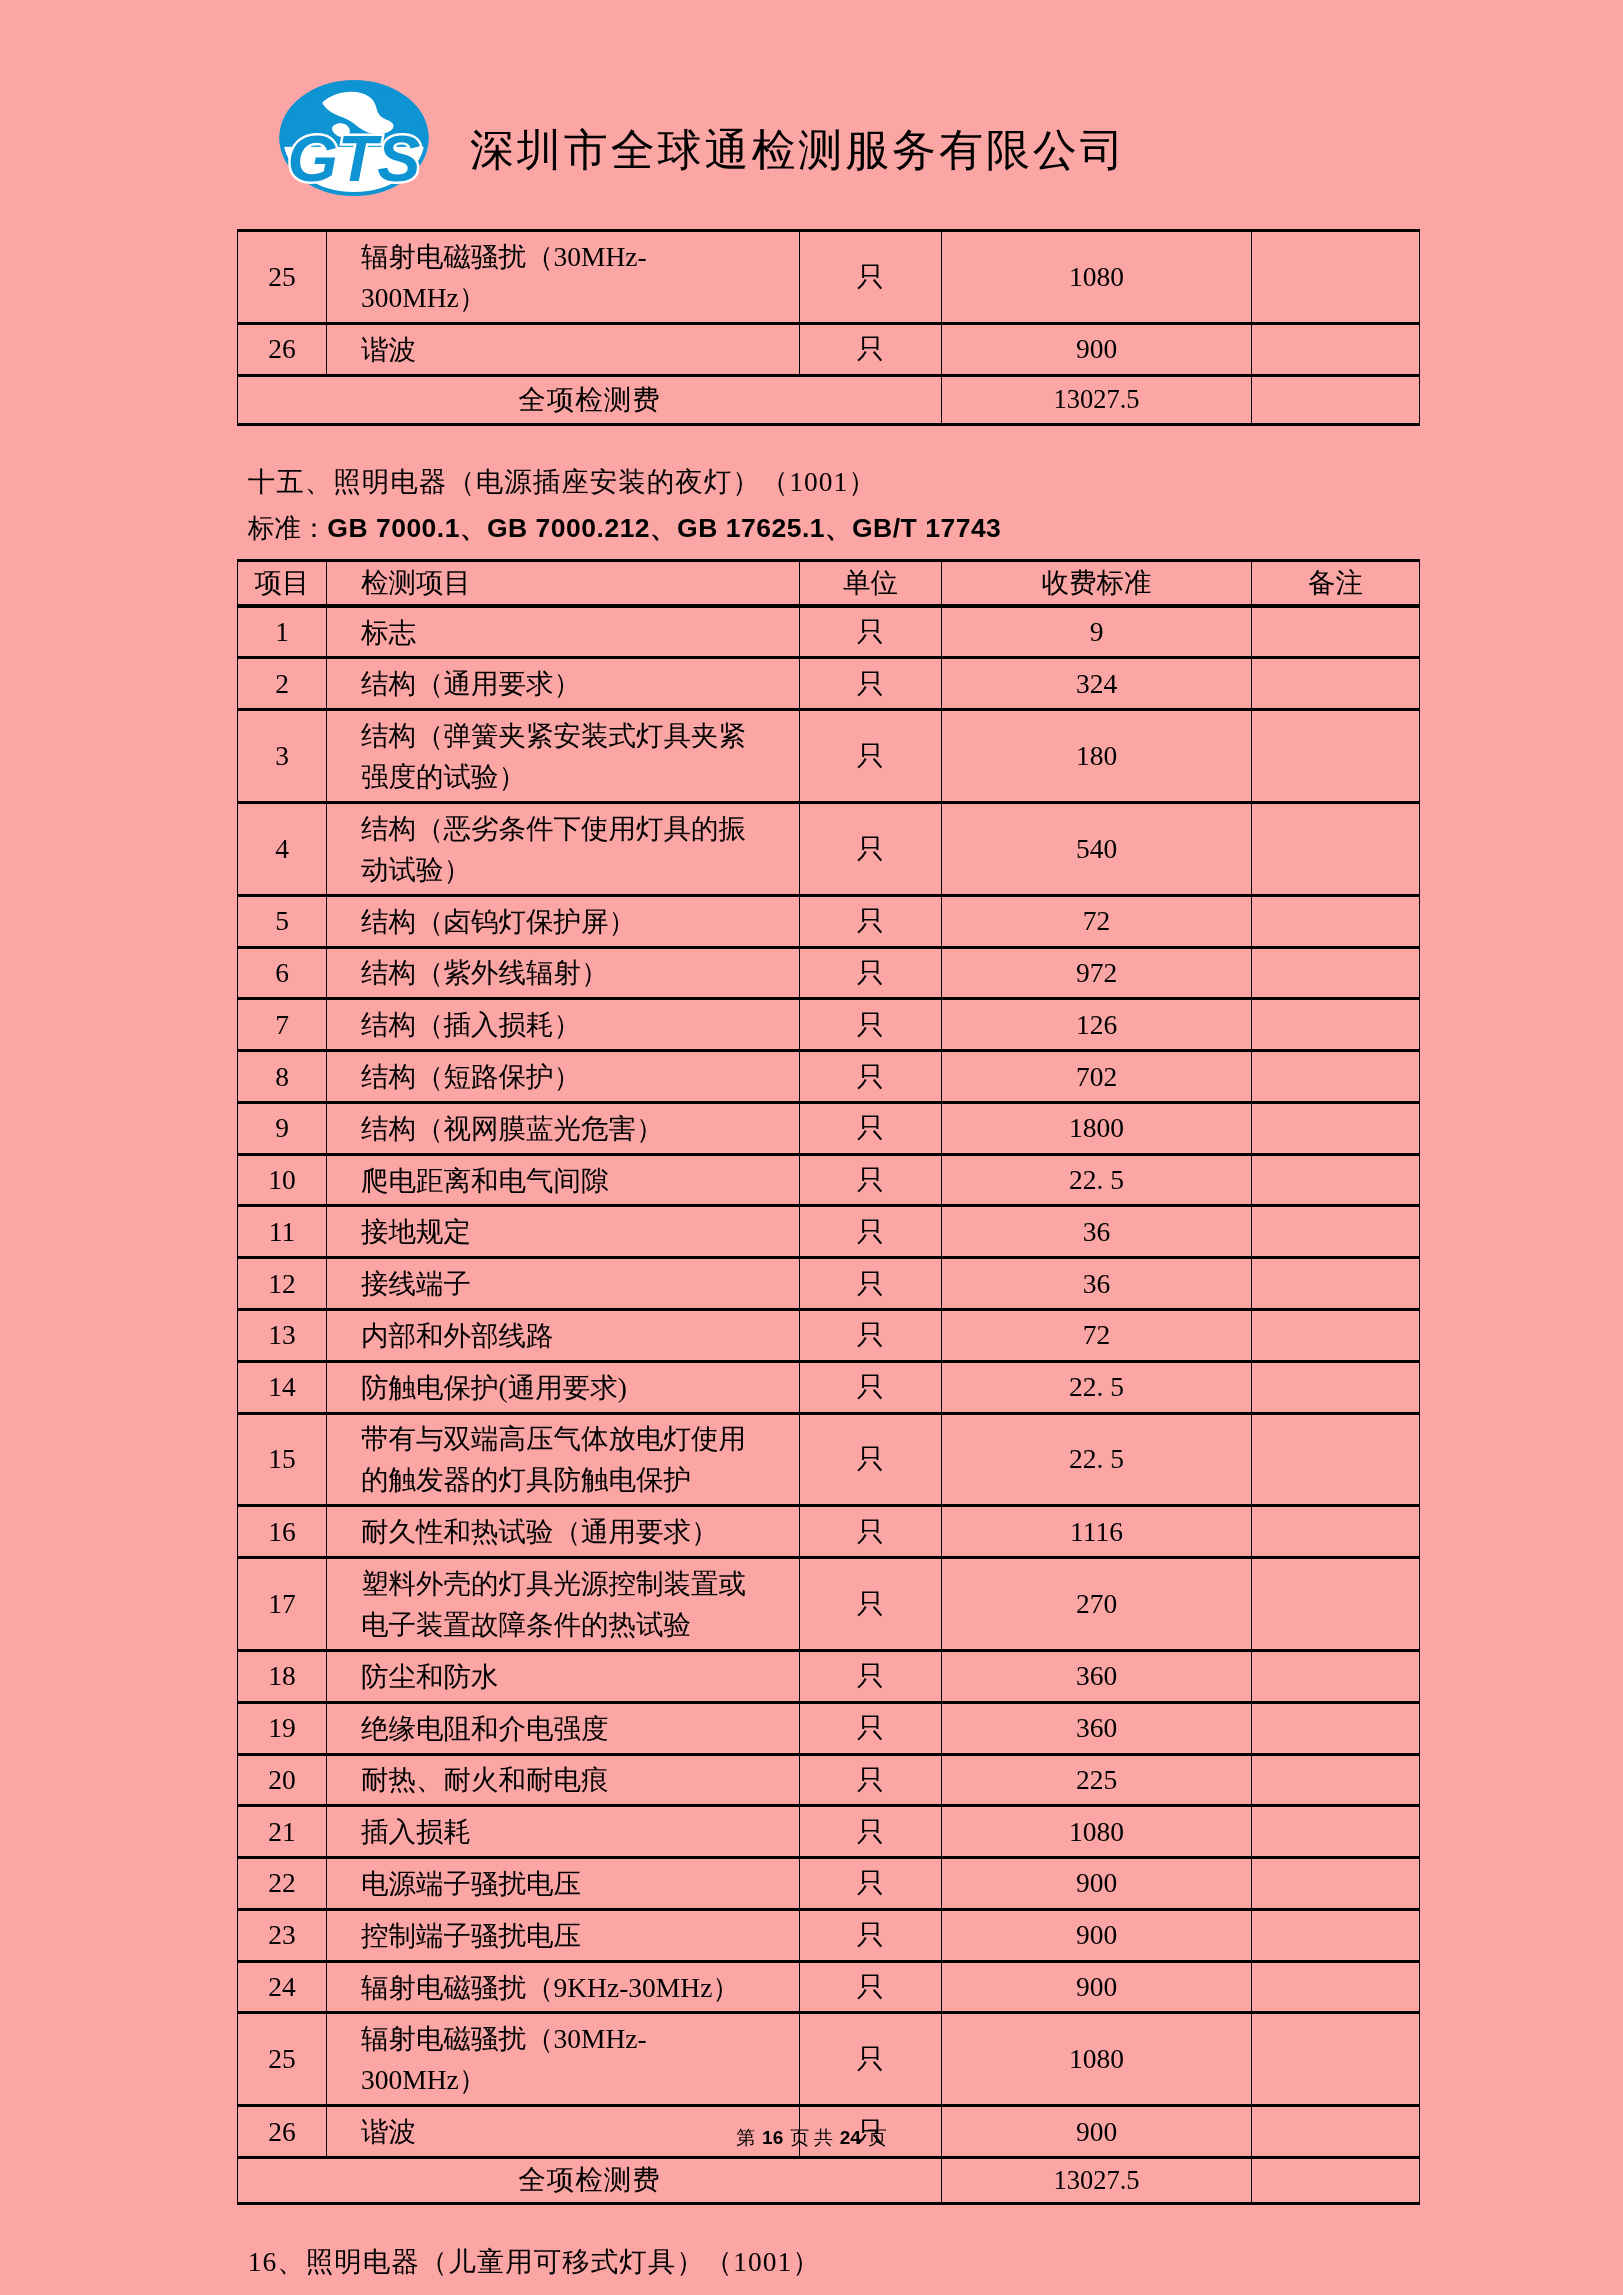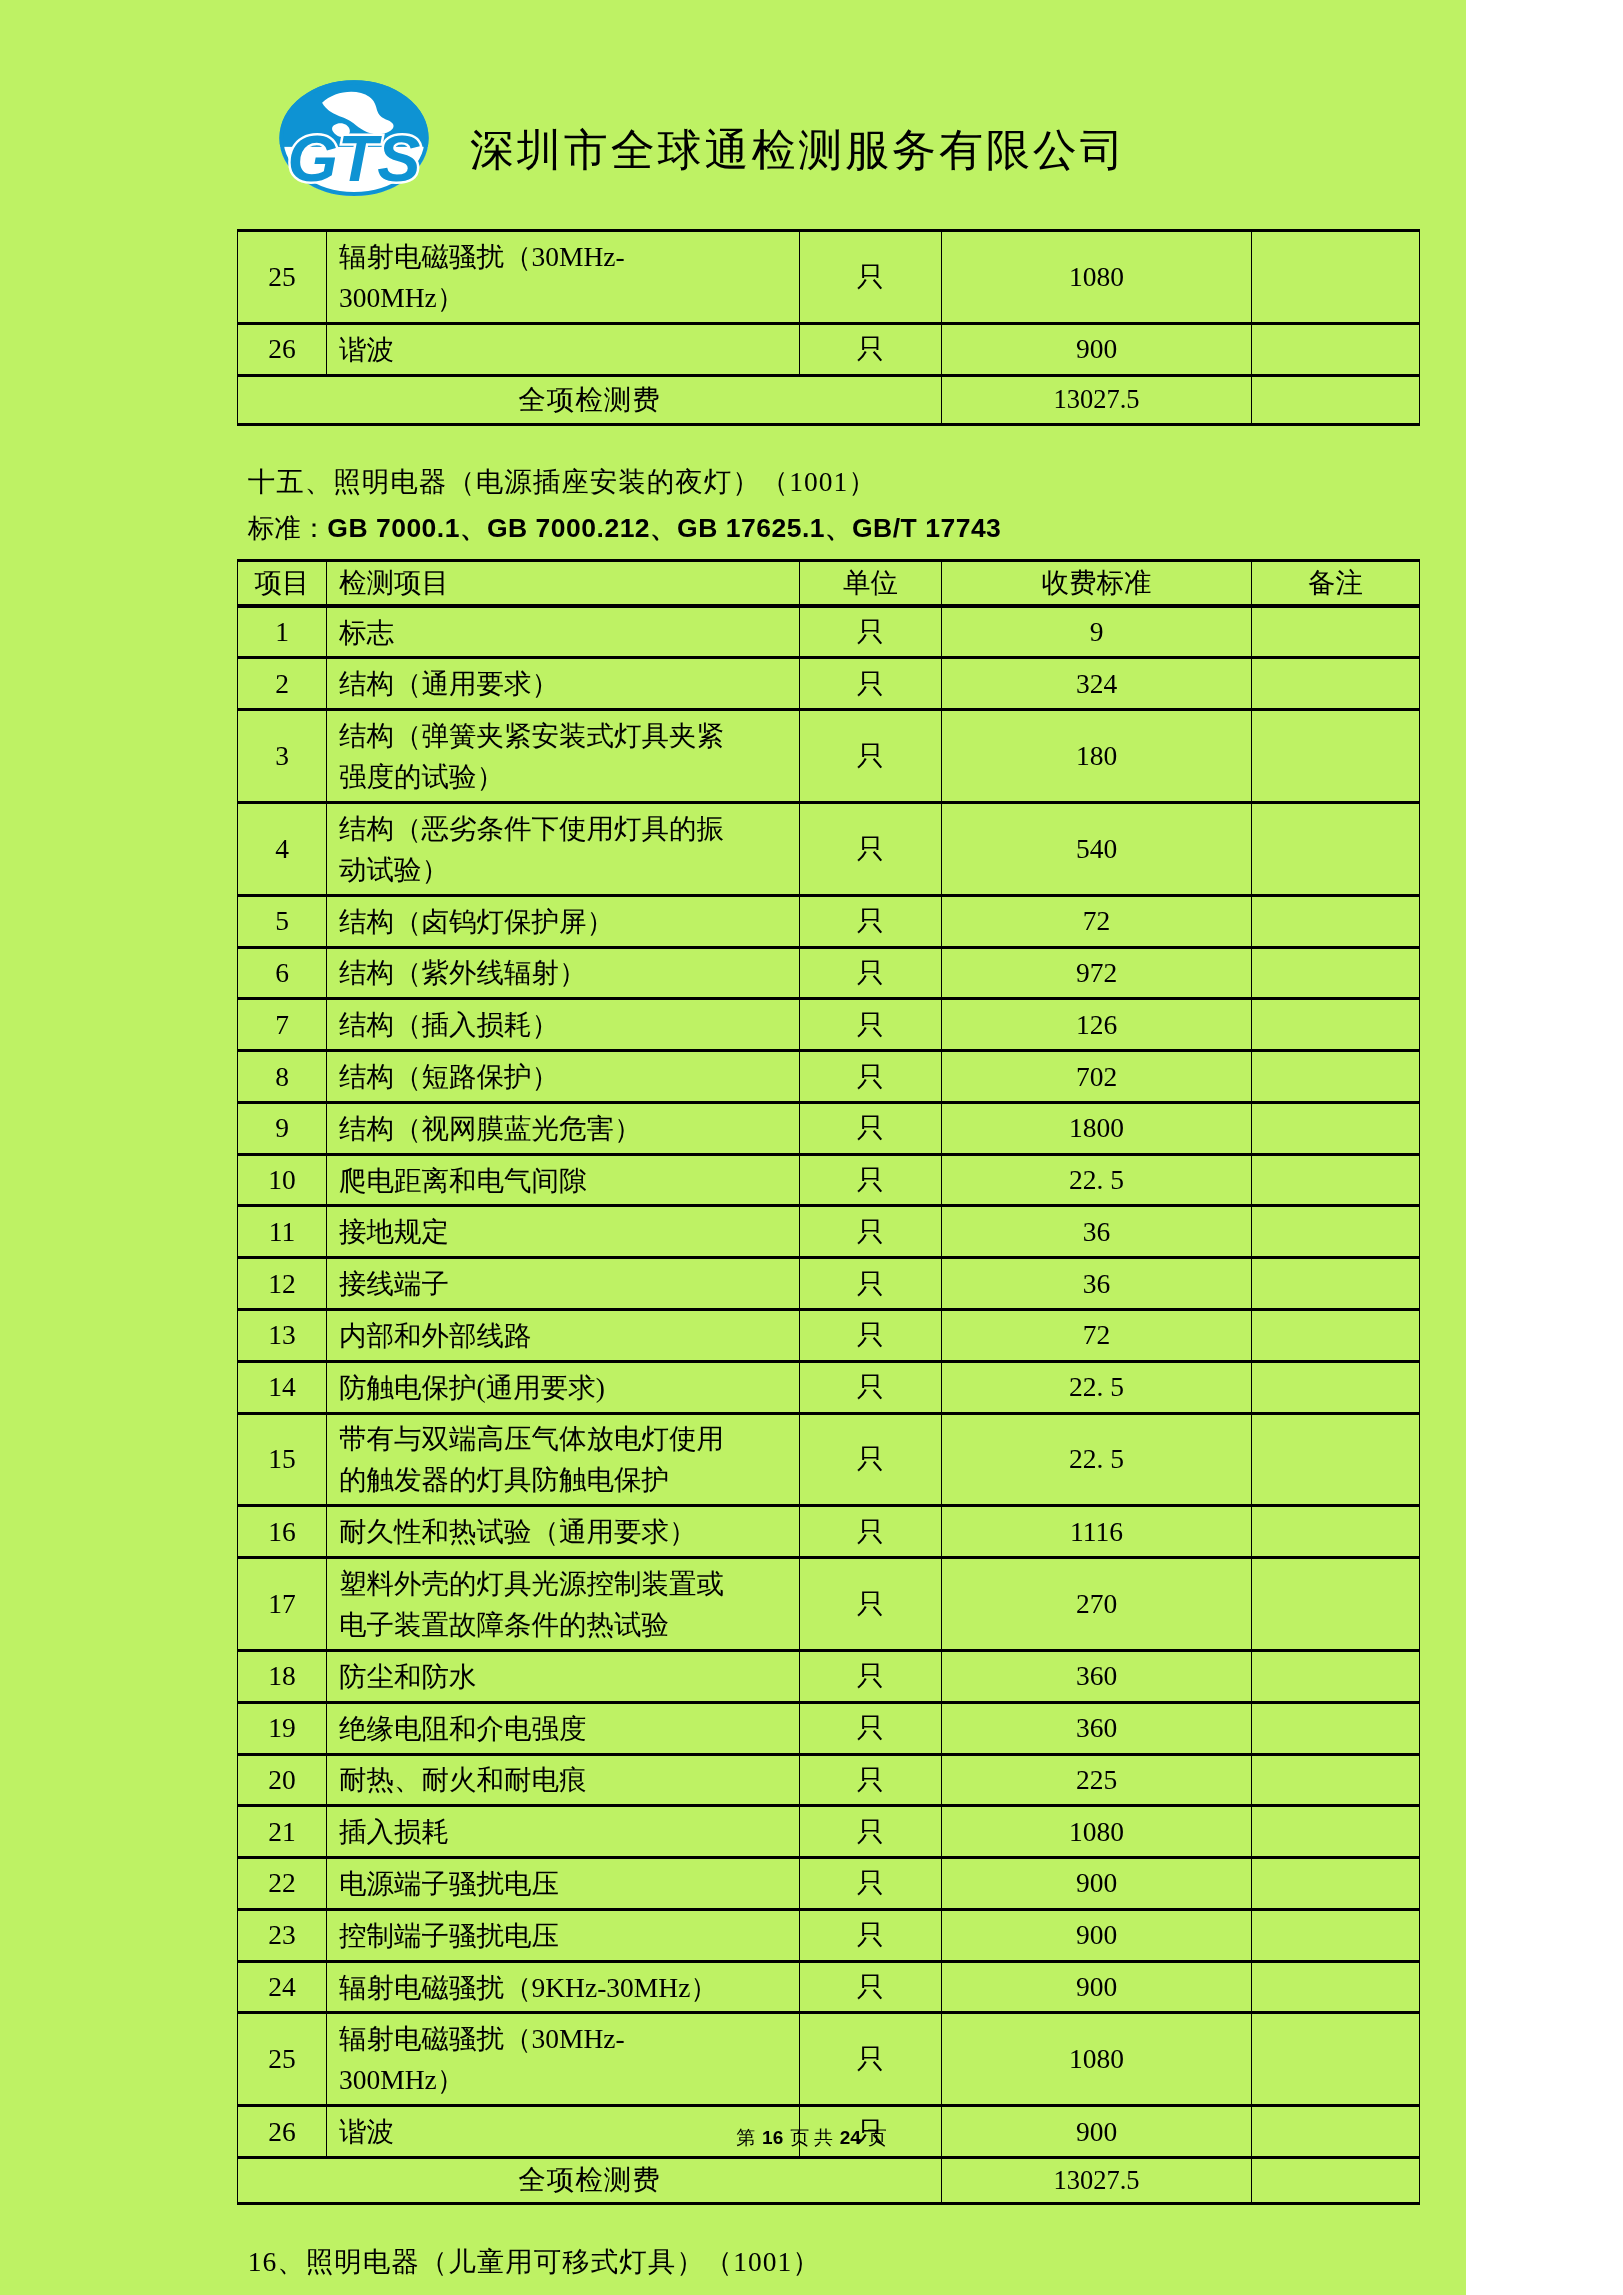--- a/index.html
+++ b/index.html
@@ -1,16 +1,16 @@
 <!DOCTYPE html>
 <html style="font-size:7.9px"><head>
 <meta charset="utf-8">
 <style>
   html,body{margin:0;padding:0;background:#ffffff;}
-  .page{position:relative;width:1466px;height:2295px;background:#bef264;overflow:hidden;
+  .page{position:relative;width:1623px;height:2295px;background:#fca5a5;overflow:hidden;
         font-family:"Liberation Serif","DejaVu Serif",serif;color:#000;}
 
   
   .logo{position:absolute;left:275px;top:78px;width:158px;height:124px;}
   .company{position:absolute;left:470px;top:121px;font-size:44px;letter-spacing:2.9px;
            font-family:Liberation Mono, monospace;color:#000;white-space:nowrap;}
 
   
   .content{margin-left:237px;width:1182px;padding-top:229px;}
 
@@ -18,21 +18,21 @@
   table.t{border-collapse:collapse;table-layout:fixed;width:1182px;
           font-size:27.5px;font-family:"Liberation Serif","DejaVu Serif",serif;}
   table.t col.c-no{width:89px;}
   table.t col.c-item{width:473px;}
   table.t col.c-unit{width:142px;}
   table.t col.c-fee{width:310px;}
   table.t col.c-note{width:168px;}
   table.t td, table.t th{border:1.5px solid #000;border-top-width:3.4px;border-bottom-width:3.4px;
           padding:0;text-align:center;vertical-align:middle;font-weight:normal;}
   table.t th{font-size:27.5px;}
-  table.t .item{text-align:left;padding-left:12px;}
+  table.t .item{text-align:left;padding-left:34px;}
   .itxt{display:inline-block;max-width:396px;line-height:41px;padding:3.9px 0;
         text-align:left;vertical-align:middle;}
   table.cont tbody tr{height:49px;}
   table.main thead tr{height:45px;}
   table.main tbody tr{height:46px;}
   table.main thead th{border-bottom-width:4.4px;}
   .tlabel{letter-spacing:1px;}
   .tvalue{font-family:Liberation Serif, serif;font-weight:bold;font-size:26.5px;}
 
   

